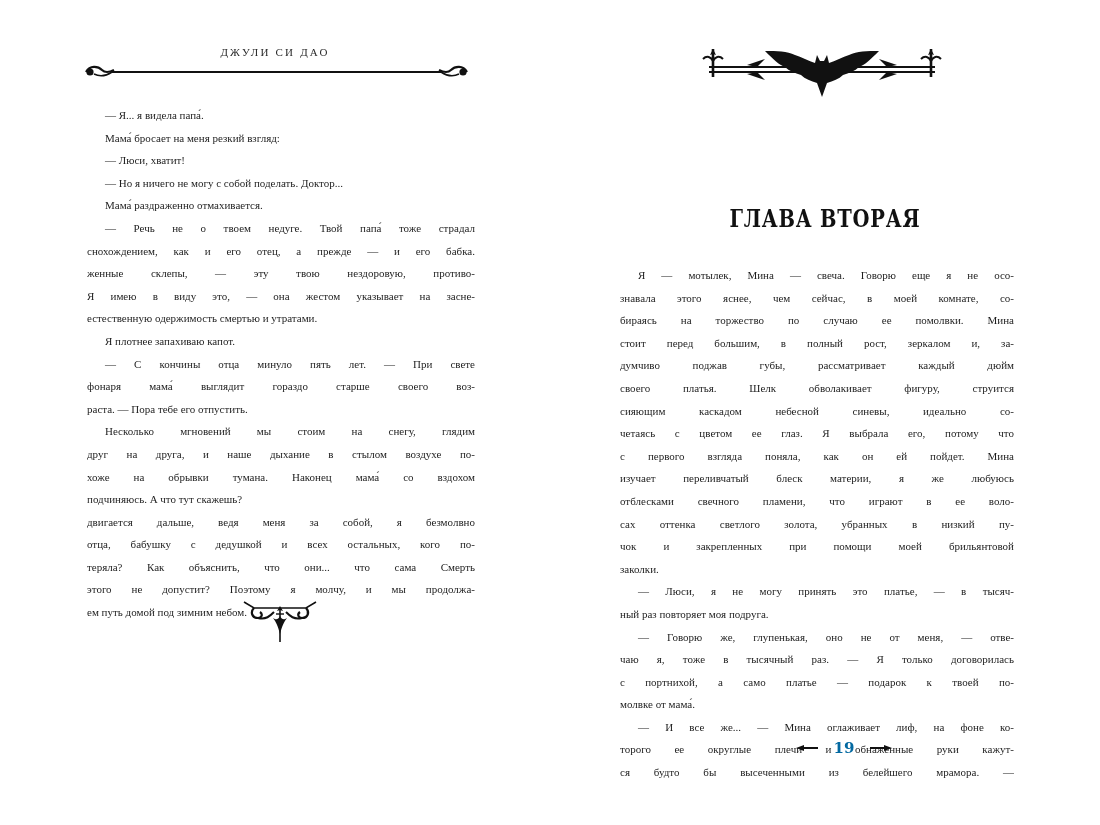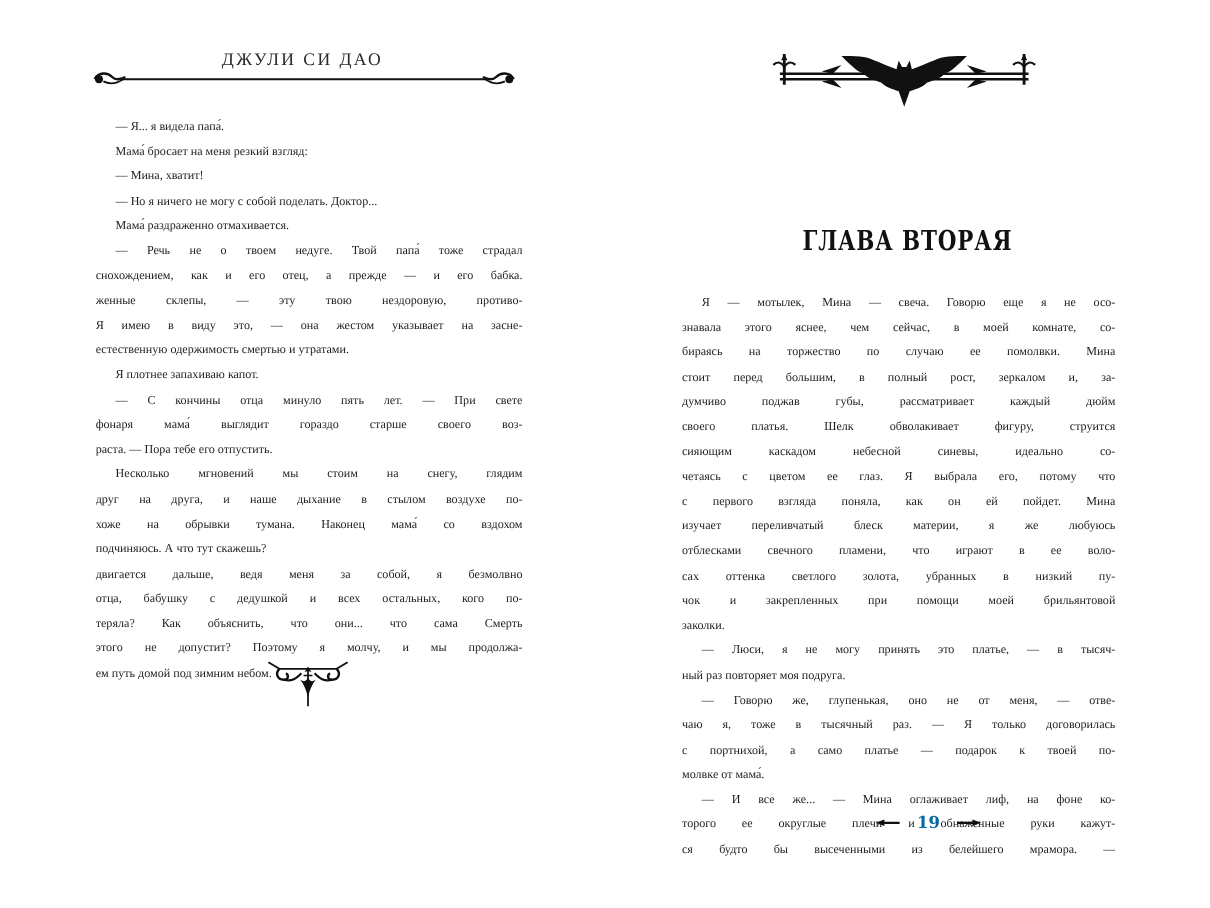--- a/index.html
+++ b/index.html
@@ -14,21 +14,21 @@
       color: #1e1e1e;
     }
     .page { position: absolute; top: 0; height: 825px; }
     .page-left  { left: 0;   width: 550px; }
     .page-right { left: 550px; width: 550px; }
 
     
     .running-head {
       position: absolute; left: 0; width: 550px; top: 46px;
       text-align: center;
-      font-size: 16px; letter-spacing: 2.2px;
+      font-size: 11px; letter-spacing: 2.2px;
       color: #2a2a2a;
     }
     .head-rule {
       position: absolute; left: 84px; top: 62px; width: 385px; height: 18px;
     }
 
     
     .text-block { position: absolute; }
     .left-text  { left: 87px;  top: 104px; width: 388px; }
     .right-text { left: 620px; top: 264px; width: 394px; }
@@ -82,21 +82,21 @@
     <line x1="26" y1="10" x2="359" y2="10" stroke="#111" stroke-width="1.8"></line>
 
     <circle cx="379" cy="10" r="3.6" fill="#111"></circle>
     <path d="M383 10 C379 3, 371 4, 367 8 C364 11, 359 10, 355 8" stroke="#111" stroke-width="2.2" fill="none"></path>
     <path d="M375 12 C369 15, 363 14, 357 10" stroke="#111" stroke-width="1.6" fill="none"></path>
   </svg>
 
   <div class="text-block left-text">
     <div class="line indent last">— Я... я видела папа́.</div>
     <div class="line indent last">Мама́ бросает на меня резкий взгляд:</div>
-    <div class="line indent last">— Мина, хватит!</div>
+    <div class="line indent last">— Люси, хватит!</div>
     <div class="line indent last">— Но я ничего не могу с собой поделать. Доктор...</div>
     <div class="line indent last">Мама́ раздраженно отмахивается.</div>
     <div class="line indent">— Речь не о твоем недуге. Твой папа́ тоже страдал</div>
     <div class="line">снохождением, как и его отец, а прежде — и его бабка.</div>
     <div class="line">женные склепы, — эту твою нездоровую, противо-</div>
     <div class="line">Я имею в виду это, — она жестом указывает на засне-</div>
     <div class="line last">естественную одержимость смертью и утратами.</div>
     <div class="line indent last">Я плотнее запахиваю капот.</div>
     <div class="line indent">— С кончины отца минуло пять лет. — При свете</div>
     <div class="line">фонаря мама́ выглядит гораздо старше своего воз-</div>

